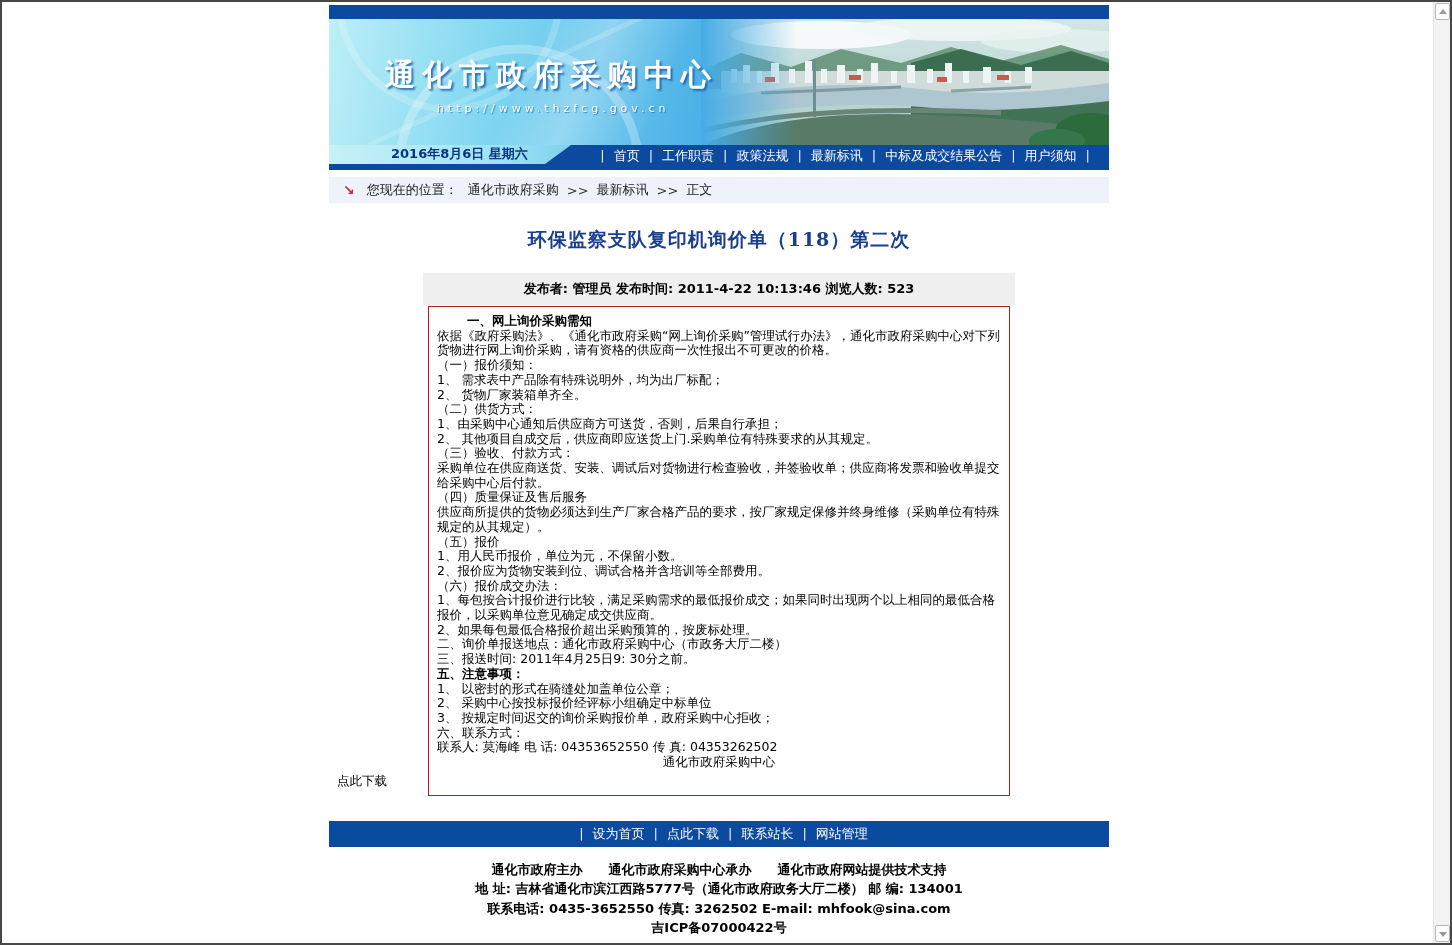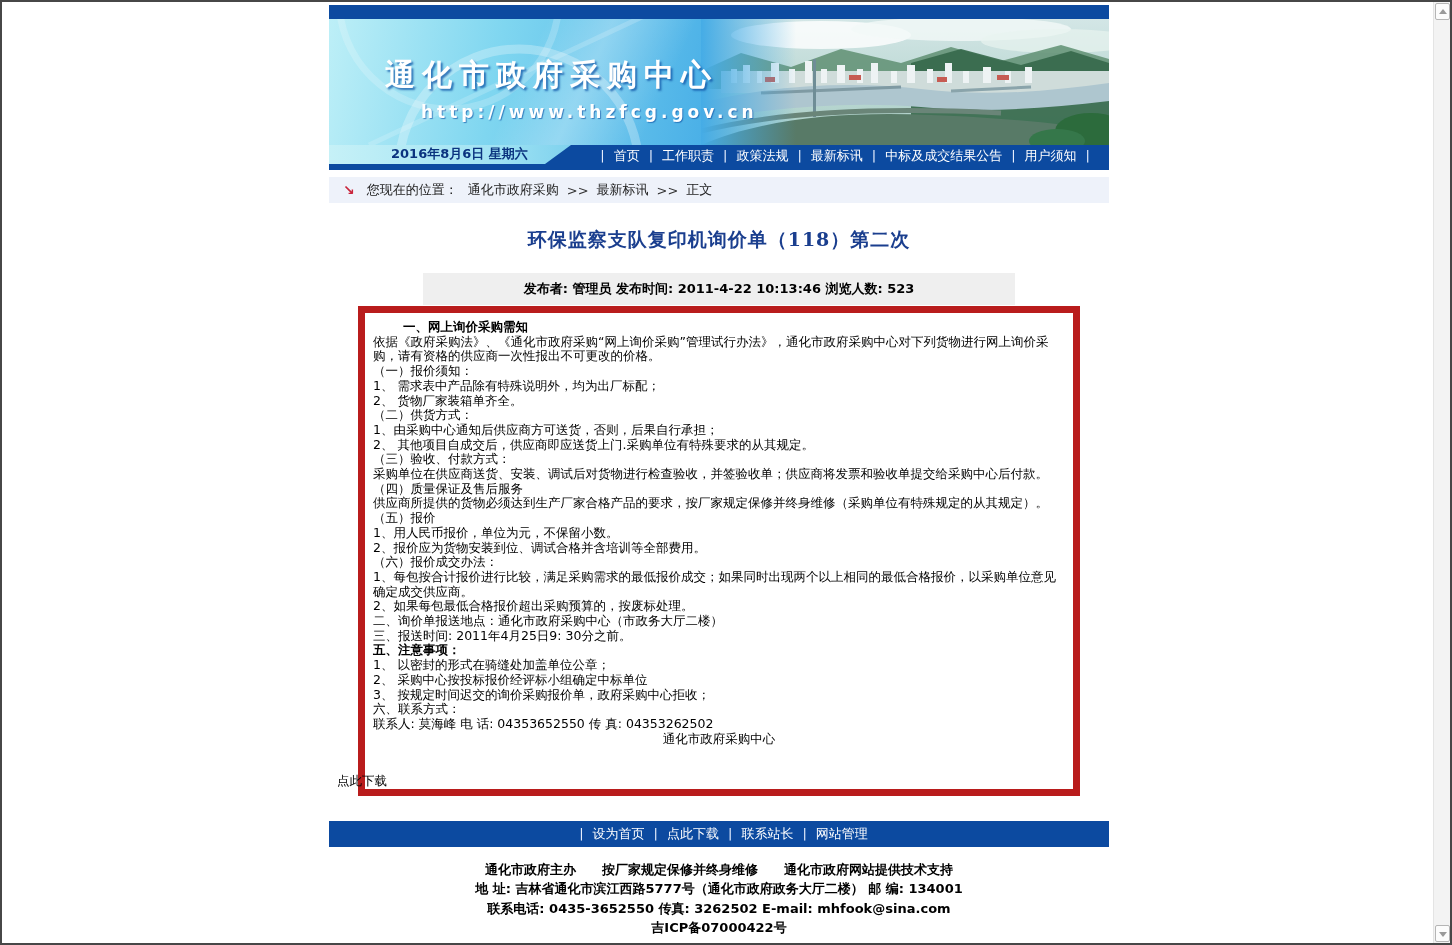--- a/index.html
+++ b/index.html
@@ -31,22 +31,22 @@
   .topbar{height:14px;background:var(--bar-blue);}
   
   .banner{position:relative;height:126px;overflow:hidden;
     background:linear-gradient(100deg,#bdeff7 0%,#7fd6f0 22%,#45ace6 52%,#2488d4 78%,#2a8fd8 100%);}
   .banner-streak{position:absolute;inset:0;
     background:linear-gradient(115deg,transparent 26%,rgba(255,255,255,.28) 34%,transparent 44%,transparent 55%,rgba(255,255,255,.18) 62%,transparent 70%);}
   .banner-arcs{position:absolute;left:0;top:0;}
   .banner-photo{position:absolute;right:0;top:0;}
   .site-title{position:absolute;left:56px;top:36px;color:#fff;font-weight:bold;
     font-size:30px;letter-spacing:7px;text-shadow:2px 2px 2px rgba(20,90,170,.8);white-space:nowrap;}
-  .site-url{position:absolute;left:92px;top:83px;color:#fff;font-weight:bold;
-    font-size:17px;letter-spacing:4px;text-shadow:1px 1px 1px rgba(20,90,170,.7);white-space:nowrap;}
+  .site-url{position:absolute;left:108px;top:83px;color:#fff;font-weight:normal;
+    font-size:11px;letter-spacing:4px;text-shadow:1px 1px 1px rgba(20,90,170,.7);white-space:nowrap;}
   
   .navbar{position:relative;height:25px;background:var(--bar-blue);}
   .date-wedge{position:absolute;left:0;top:0;width:242px;height:19px;
     background:linear-gradient(90deg,#c6f1f7 0%,#9fe2f3 70%,#7fd2ee 100%);
     clip-path:polygon(0 0,242px 0,216px 19px,0 19px);
     display:flex;align-items:flex-start;}
   .date-text{color:var(--date-navy);font-weight:bold;font-size:13px;padding-left:62px;white-space:nowrap;}
   .nav-items{position:absolute;right:10px;top:0;height:21px;display:flex;align-items:center;
     color:#fff;font-size:13px;white-space:nowrap;}
   .nav-items .sep{padding:0 9px;color:#e8f0ff;}
@@ -57,21 +57,21 @@
   .crumb-icon{color:var(--arrow-red);font-weight:bold;font-size:14px;padding:0 12px 0 14px;}
   .crumb-label{margin-right:10px;}
   .crumb-sep{padding:0 8px;color:#333;}
   .crumb-link{cursor:pointer;}
   
   .article-title{margin-top:24px;text-align:center;color:var(--title-blue);
     font-weight:bold;font-size:19px;letter-spacing:1px;
     font-family:"DejaVu Serif","Liberation Serif",serif;}
   .meta-bar{width:592px;margin:20px auto 0;background:var(--meta-bg);
     text-align:center;font-weight:bold;font-size:13px;padding:7px 0;}
-  .content-box{width:722px;min-height:490px;margin:1px auto 0;border:7px solid #b91c1c;
+  .content-box{width:582px;min-height:490px;margin:1px auto 0;border:1px solid #b91c1c;
     padding:7px 8px 10px;font-size:12.5px;line-height:14.7px;}
   .cline{min-height:14.7px;}
   .cline.bold{font-weight:bold;}
   .cline.indent{padding-left:30px;}
   .cline.center{text-align:center;}
   .dl-line{margin-top:16px;}
   .dl-link{cursor:pointer;}
   
   .footer-bar{margin-top:22px;height:26px;background:var(--bar-blue);
     display:flex;align-items:center;justify-content:center;
@@ -237,19 +237,19 @@
       <span class="footer-link">设为首页</span>
       <span class="sep">|</span>
       <span class="footer-link">点此下载</span>
       <span class="sep">|</span>
       <span class="footer-link">联系站长</span>
       <span class="sep">|</span>
       <span class="footer-link">网站管理</span>
     </div>
   <div class="footer-lines">
 
-  <div class="footer-line">通化市政府主办　　按厂家规定保修并终身维修　　通化市政府网站提供技术支持</div>
+  <div class="footer-line">通化市政府主办　　通化市政府采购中心承办　　通化市政府网站提供技术支持</div>
       <div class="footer-line">地 址: 吉林省通化市滨江西路5777号（通化市政府政务大厅二楼） 邮 编: 134001</div>
       <div class="footer-line">联系电话: 0435-3652550 传真: 3262502 E-mail: mhfook@sina.com</div>
       <div class="footer-line">吉ICP备07000422号</div>
     </div>
 
 </div>
 
 </body></html>

